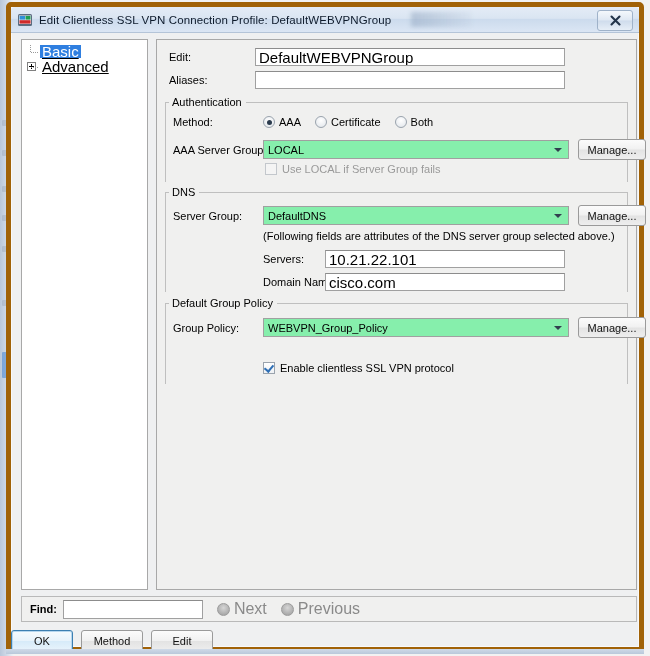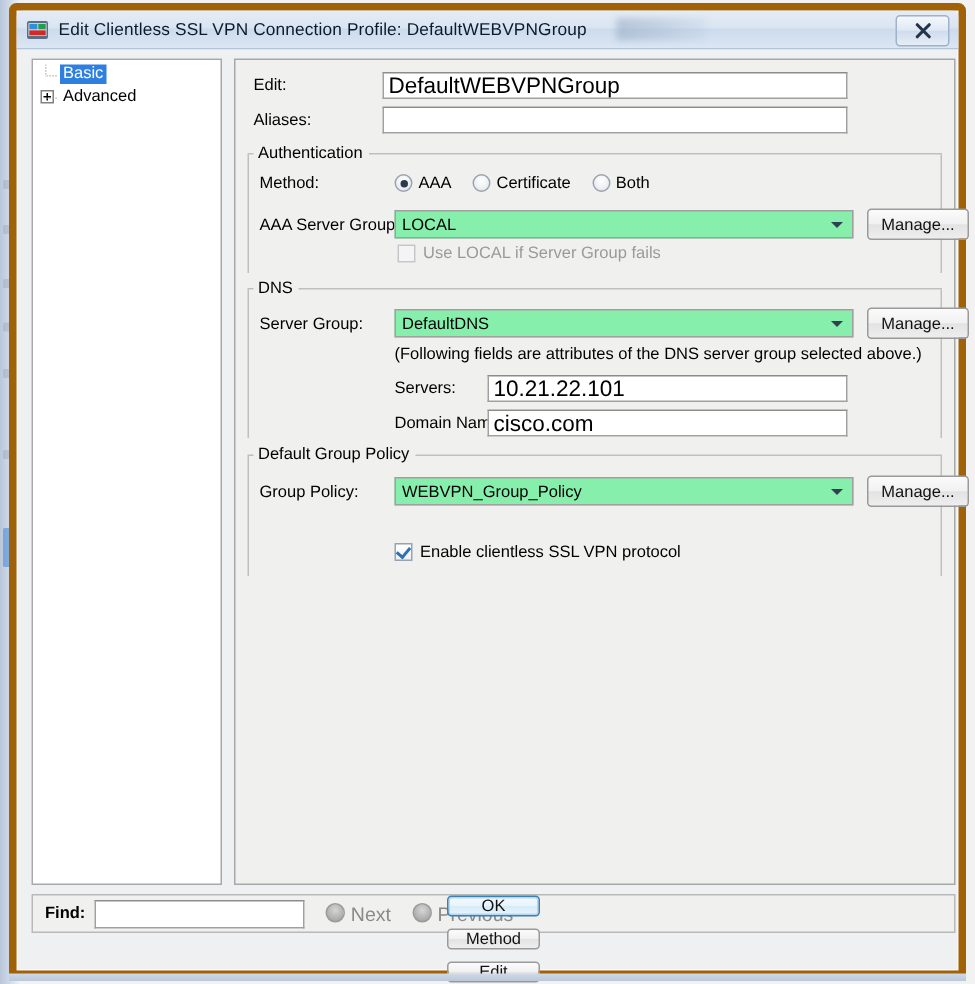--- a/index.html
+++ b/index.html
@@ -126,24 +126,25 @@
     height: 551px;
     background: #fff;
     border: 1px solid #a8a8a8;
     box-sizing: border-box;
     padding: 3px 2px;
     overflow: hidden;
   }
   .tree-item {
     height: 15px;
     display: flex;
-    align-items: flex-start;
-    font-size: 11px;
+    align-items: flex-end;
+    font-size: 15px;
     padding-left: 2px;
     white-space: nowrap;
+    text-decoration: underline;
   }
   .tree-knob {
     width: 13px;
     height: 13px;
     flex: 0 0 auto;
     position: relative;
     margin-right: 1px;
   }
   .tree-knob .plusbox {
     position: absolute;
@@ -370,46 +371,46 @@
     align-items: center;
     padding: 0 8px;
   }
   .findbar .find-label {
     font-size: 11px;
     font-weight: bold;
     margin-right: 6px;
   }
   .nav-btn {
     display: inline-flex;
+    align-items: center;
     margin-left: 14px;
     color: #8a8a8a;
-    font-size: 13px;
+    font-size: 16px;
     white-space: nowrap;
   }
   .nav-btn .circ {
     width: 13px; height: 13px;
     border-radius: 50%;
     background: radial-gradient(circle at 50% 35%, #d6d6d6, #a9a9a9 75%, #9b9b9b);
     border: 1px solid #9b9b9b;
     margin-right: 4px;
     box-sizing: border-box;
     flex: 0 0 auto;
   }
 
   .footer {
     position: absolute;
     left: 0;
     top: 594px;
     width: 636px;
     height: 28px;
     display: flex;
     align-items: center;
-    justify-content: flex-end;
+    justify-content: flex-start;
     gap: 8px;
-    flex-direction: column;
   }
   .footer .btn { min-width: 62px; height: 22px; }
 
   .bottom-strip {
     position: absolute;
     left: 6px;
     top: 649px;
     width: 638px;
     height: 5px;
     background: linear-gradient(to bottom, #cfdae8, #b9c8da);

